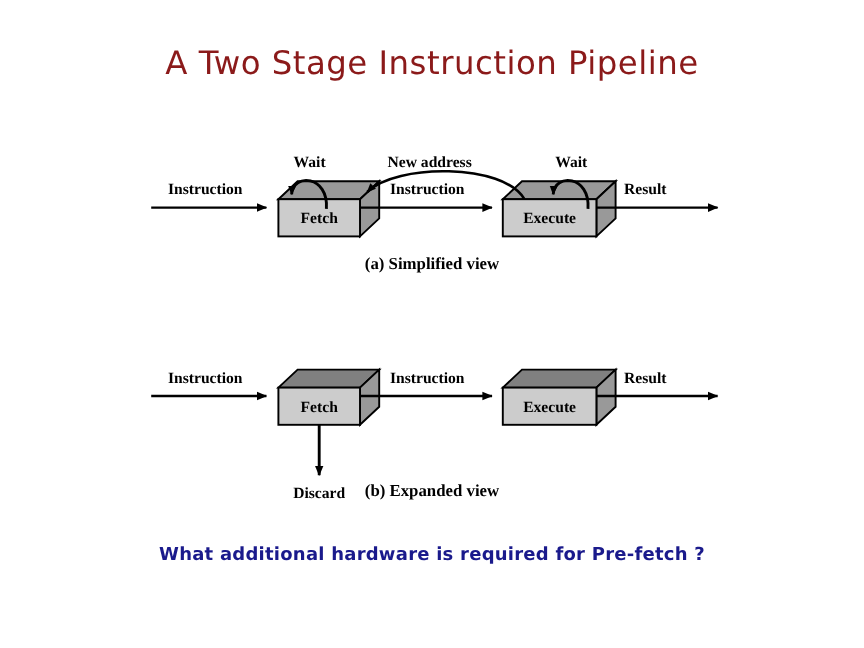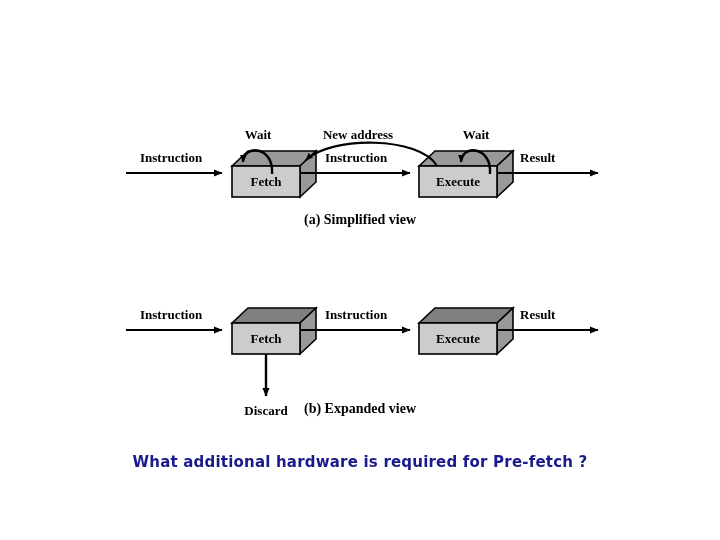--- a/index.html
+++ b/index.html
@@ -68,20 +68,21 @@
     font-weight: bold;
     font-size: 14px;
     fill: #000000;
   }
 </style>
 </head>
 <body>
 
 <div id="slide">
 
+  <div id="slide-title">A Two Stage Instruction Pipeline</div>
 
   <div id="figure">
     <svg width="720" height="310" viewBox="0 0 720 310" xmlns="http://www.w3.org/2000/svg">
       <defs>
         <marker id="ah" markerWidth="9" markerHeight="9" refX="8" refY="4.2" orient="auto" markerUnits="userSpaceOnUse">
           <path d="M0,0.6 L8.6,4.2 L0,7.8 Z" fill="#000"></path>
         </marker>
         <marker id="ahs" markerWidth="8" markerHeight="8" refX="7" refY="3.8" orient="auto" markerUnits="userSpaceOnUse">
           <path d="M0,0.5 L7.6,3.8 L0,7.1 Z" fill="#000"></path>
         </marker>

